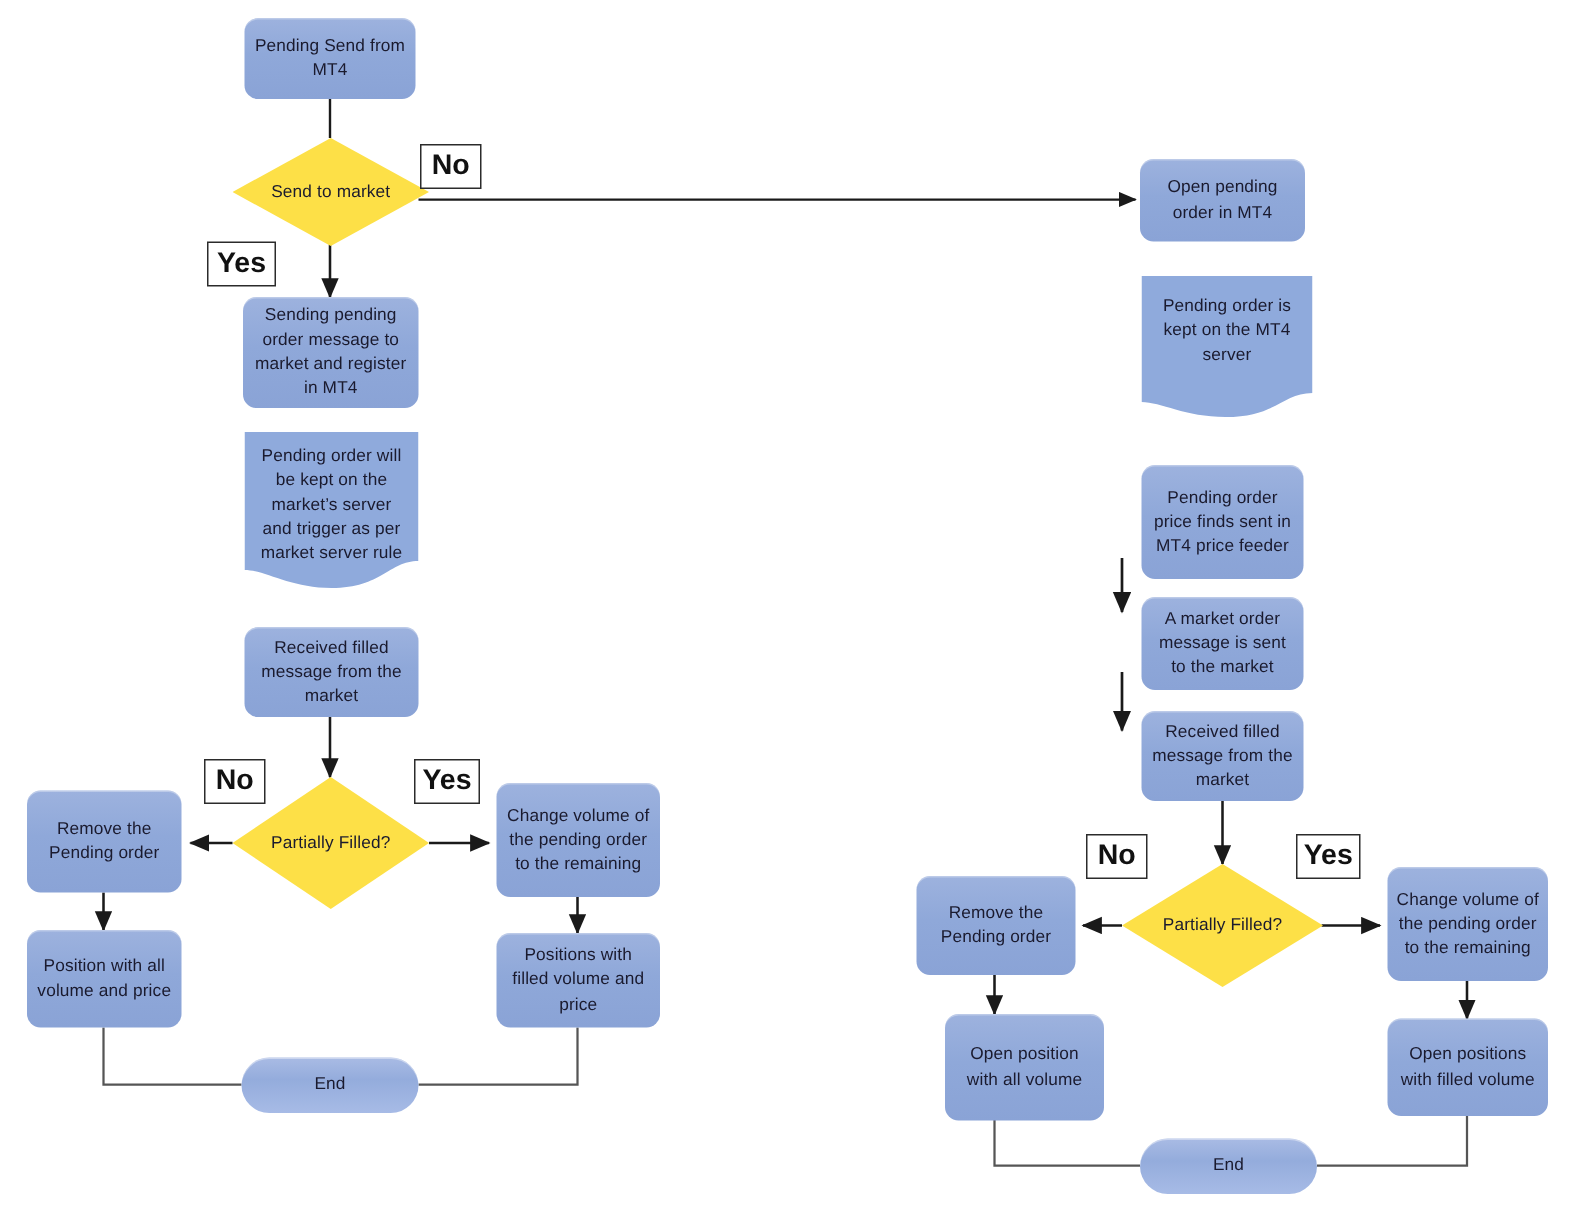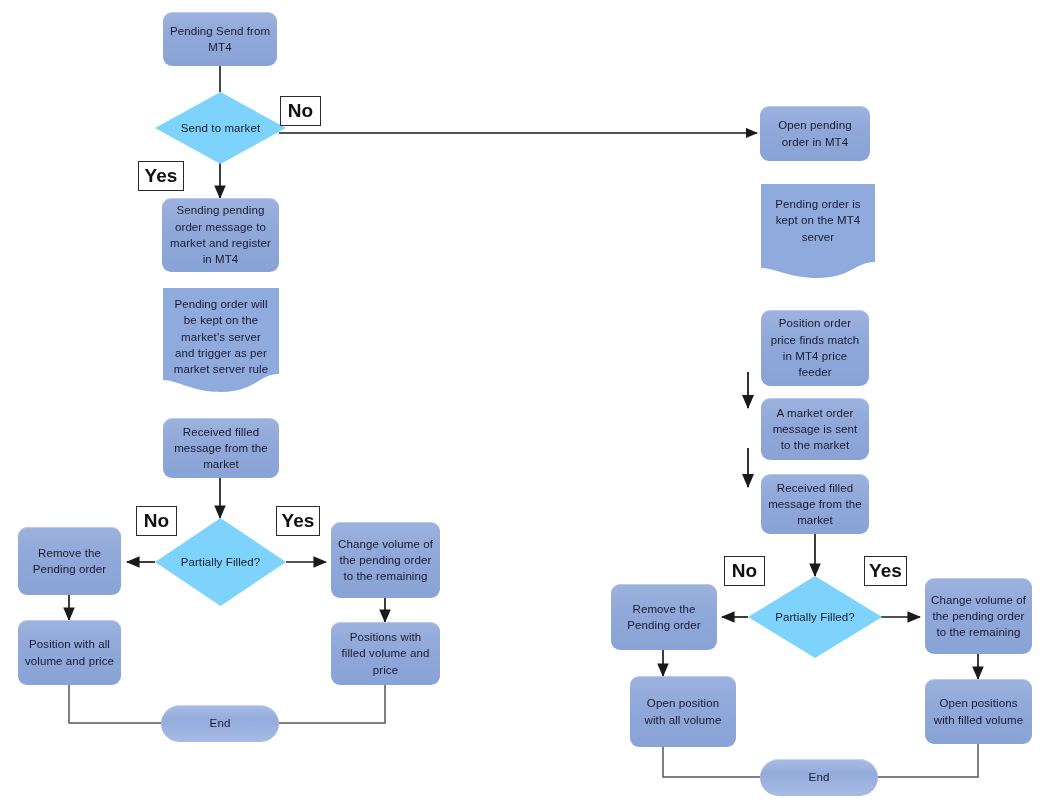--- a/index.html
+++ b/index.html
@@ -47,21 +47,21 @@
     box-shadow: inset 0 1px 0 rgba(255,255,255,0.32);
   }
   
   .pill {
     border-radius: 26px;
     background: linear-gradient(180deg, #a9bbe4 0%, #94acdc 40%, #a7bbe6 100%);
     box-shadow: inset 0 1px 0 rgba(255,255,255,0.4);
   }
   
   .diamond {
-    background: #7dd3fc;
+    background: #fde047;
     -webkit-clip-path: polygon(50% 0%, 100% 50%, 50% 100%, 0% 50%);
     clip-path: polygon(50% 0%, 100% 50%, 50% 100%, 0% 50%);
   }
   .diamond .nlabel { max-width: 72%; }
   
   .doc {
     background: transparent;
     padding: 0;
     align-items: flex-start;
   }
@@ -214,21 +214,21 @@
   </div>
 
   <div class="node doc" style="left:761px; top:184px; width:114px; height:94px;">
     <svg viewBox="0 0 114 94" preserveAspectRatio="none">
       <path d="M0,0 L114,0 L114,78 C94,78 90,94 56,94 C29,94 13,84 0,84 Z" fill="#8faadc"></path>
     </svg>
     <span class="nlabel" style="margin-top:12px;">Pending order is kept on the MT4 server</span>
   </div>
 
   <div class="node proc" style="left:761px; top:310px; width:108px; height:76px;">
-    <span class="nlabel">Position order price finds match in MT4 price feeder</span>
+    <span class="nlabel">Pending order price finds sent in MT4 price feeder</span>
   </div>
 
   <div class="node proc" style="left:761px; top:398px; width:108px; height:62px;">
     <span class="nlabel">A market order message is sent to the market</span>
   </div>
 
   <div class="node proc" style="left:761px; top:474px; width:108px; height:60px;">
     <span class="nlabel">Received filled message from the market</span>
   </div>
 

